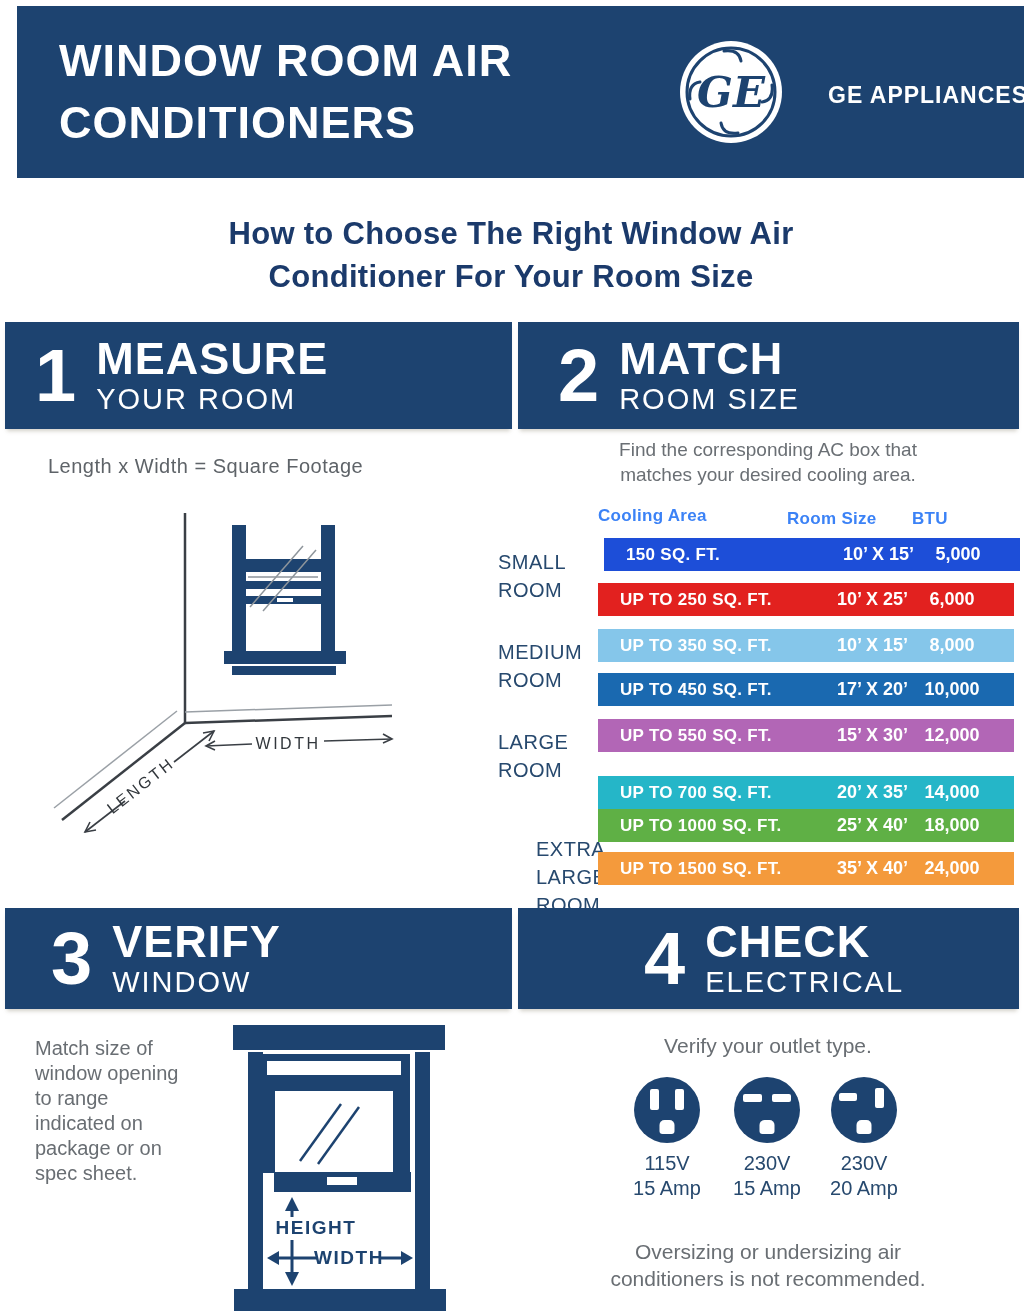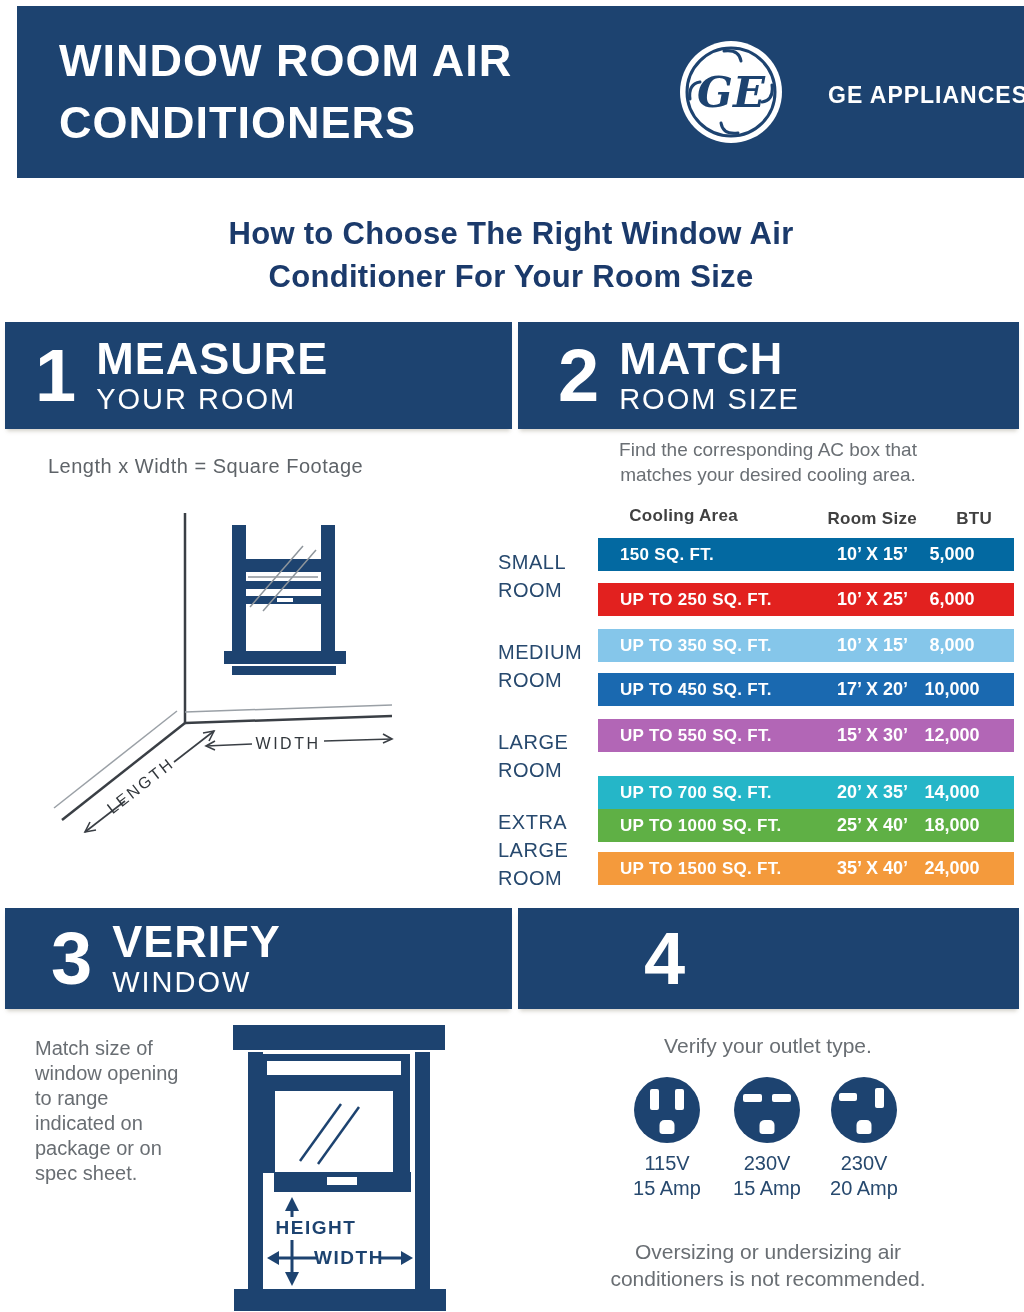--- a/index.html
+++ b/index.html
@@ -26,27 +26,27 @@
   .step-num { font-size:74px; font-weight:bold; margin-right:20px; line-height:1; }
   .step-title { display:block; font-size:45px; font-weight:bold; letter-spacing:1px; line-height:46px; }
   .step-sub { display:block; font-size:29px; letter-spacing:2px; line-height:34px; }
 
   
   .formula { position:absolute; left:48px; top:455px; font-size:20px; color:#5e6368; letter-spacing:.5px; }
   .illus1 { position:absolute; left:0; top:500px; width:460px; height:400px; }
 
   
   .match-desc { position:absolute; left:517px; top:437px; width:502px; text-align:center; color:#6a6f74; font-size:19px; line-height:25px; }
-  .col-head { position:absolute; color:#404040; font-size:17px; font-weight:bold; text-align:right; letter-spacing:.3px; }
+  .col-head { position:absolute; color:#3b82f6; font-size:17px; font-weight:bold; text-align:left; letter-spacing:.3px; }
   .ch-1 { left:598px; top:506px; width:140px; }
   .ch-2 { left:787px; top:509px; width:130px; }
   .ch-3 { left:912px; top:509px; width:80px; }
   .group-label { position:absolute; left:498px; color:#27496e; font-size:20px; line-height:28px; letter-spacing:.5px; }
   .group-label span { display:block; }
-  .g-1 { top:548px; } .g-2 { top:638px; } .g-3 { top:728px; } .g-4 { top:808px; }
+  .g-1 { top:548px; } .g-2 { top:638px; } .g-3 { top:728px; } .g-4 { top:835px;margin-left:38px; }
   .ac-row { position:absolute; left:598px; width:416px; height:33px; color:#fff; font-weight:bold; }
   .ac-row .ca  { position:absolute; left:22px;  top:7px; font-size:17px; letter-spacing:.3px; }
   .ac-row .rs  { position:absolute; left:170px; top:6px; width:140px; text-align:right; font-size:18px; }
   .ac-row .btu { position:absolute; left:301px; top:6px; width:106px; text-align:center; font-size:18px; }
 
   
   .verify-text { position:absolute; left:35px; top:1036px; font-size:20px; line-height:25px; color:#696e73; }
   .verify-text span { display:block; }
   .illus2 { position:absolute; left:220px; top:1015px; width:240px; height:297px; }
 
@@ -173,21 +173,21 @@
   <div class="group-label g-3">
     <span>LARGE</span>
     <span>ROOM</span>
   </div>
   <div class="group-label g-4">
     <span>EXTRA</span>
     <span>LARGE</span>
     <span>ROOM</span>
   </div>
 
-  <div class="ac-row" style="top: 538px; background-color: #0369a1;">
+  <div class="ac-row" style="top: 538px; background-color: #1d4ed8; margin-left: 6px;">
     <span class="ca">150 SQ. FT.</span>
     <span class="rs">10’ X 15’</span>
     <span class="btu">5,000</span>
   </div>
   <div class="ac-row" style="top: 583px; background-color: rgb(226, 33, 31);">
     <span class="ca">UP TO 250 SQ. FT.</span>
     <span class="rs">10’ X 25’</span>
     <span class="btu">6,000</span>
   </div>
   <div class="ac-row" style="top: 629px; background-color: rgb(133, 198, 234);">
@@ -223,20 +223,24 @@
 
   <div class="stepbar bar-3">
     <span class="step-num">3</span>
     <span class="step-text">
       <span class="step-title">VERIFY</span>
       <span class="step-sub">WINDOW</span>
     </span>
   </div>
   <div class="stepbar bar-4">
     <span class="step-num">4</span>
+    <span class="step-text">
+      <span class="step-title">CHECK</span>
+      <span class="step-sub">ELECTRICAL</span>
+    </span>
   </div>
 
   <div class="verify-text">
     <span>Match size of</span>
     <span>window opening</span>
     <span>to range</span>
     <span>indicated on</span>
     <span>package or on</span>
     <span>spec sheet.</span>
   </div>

